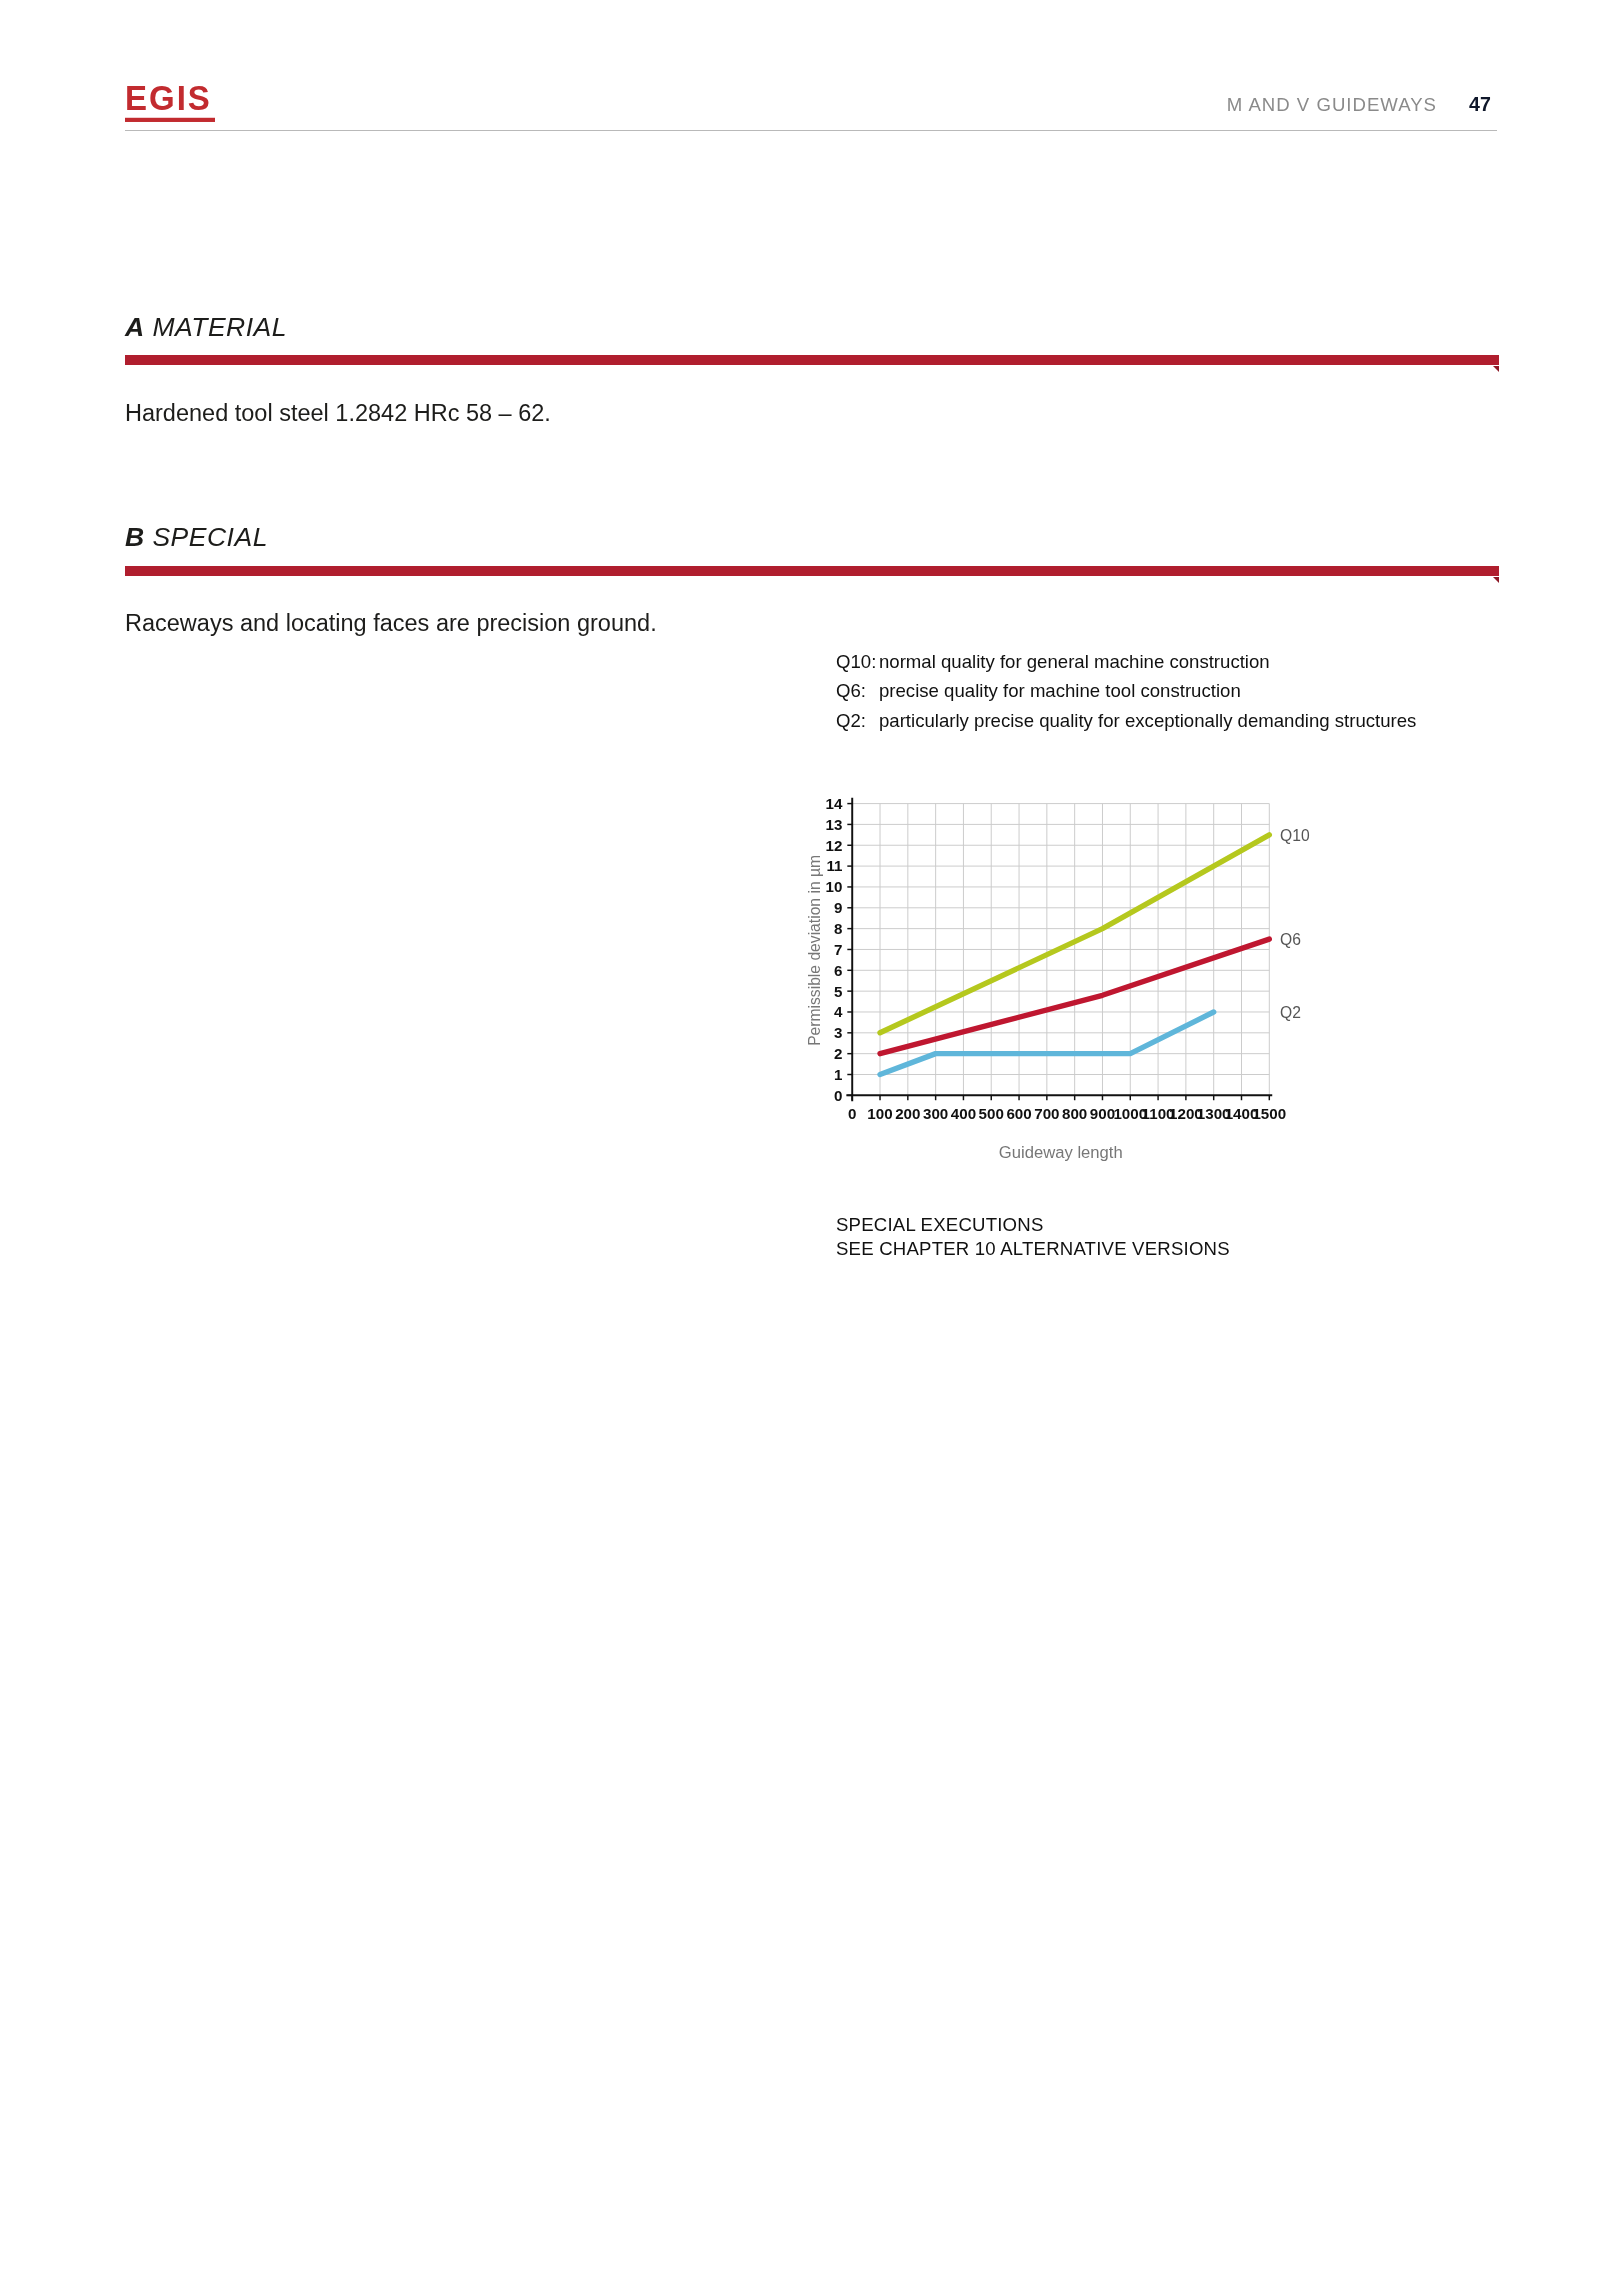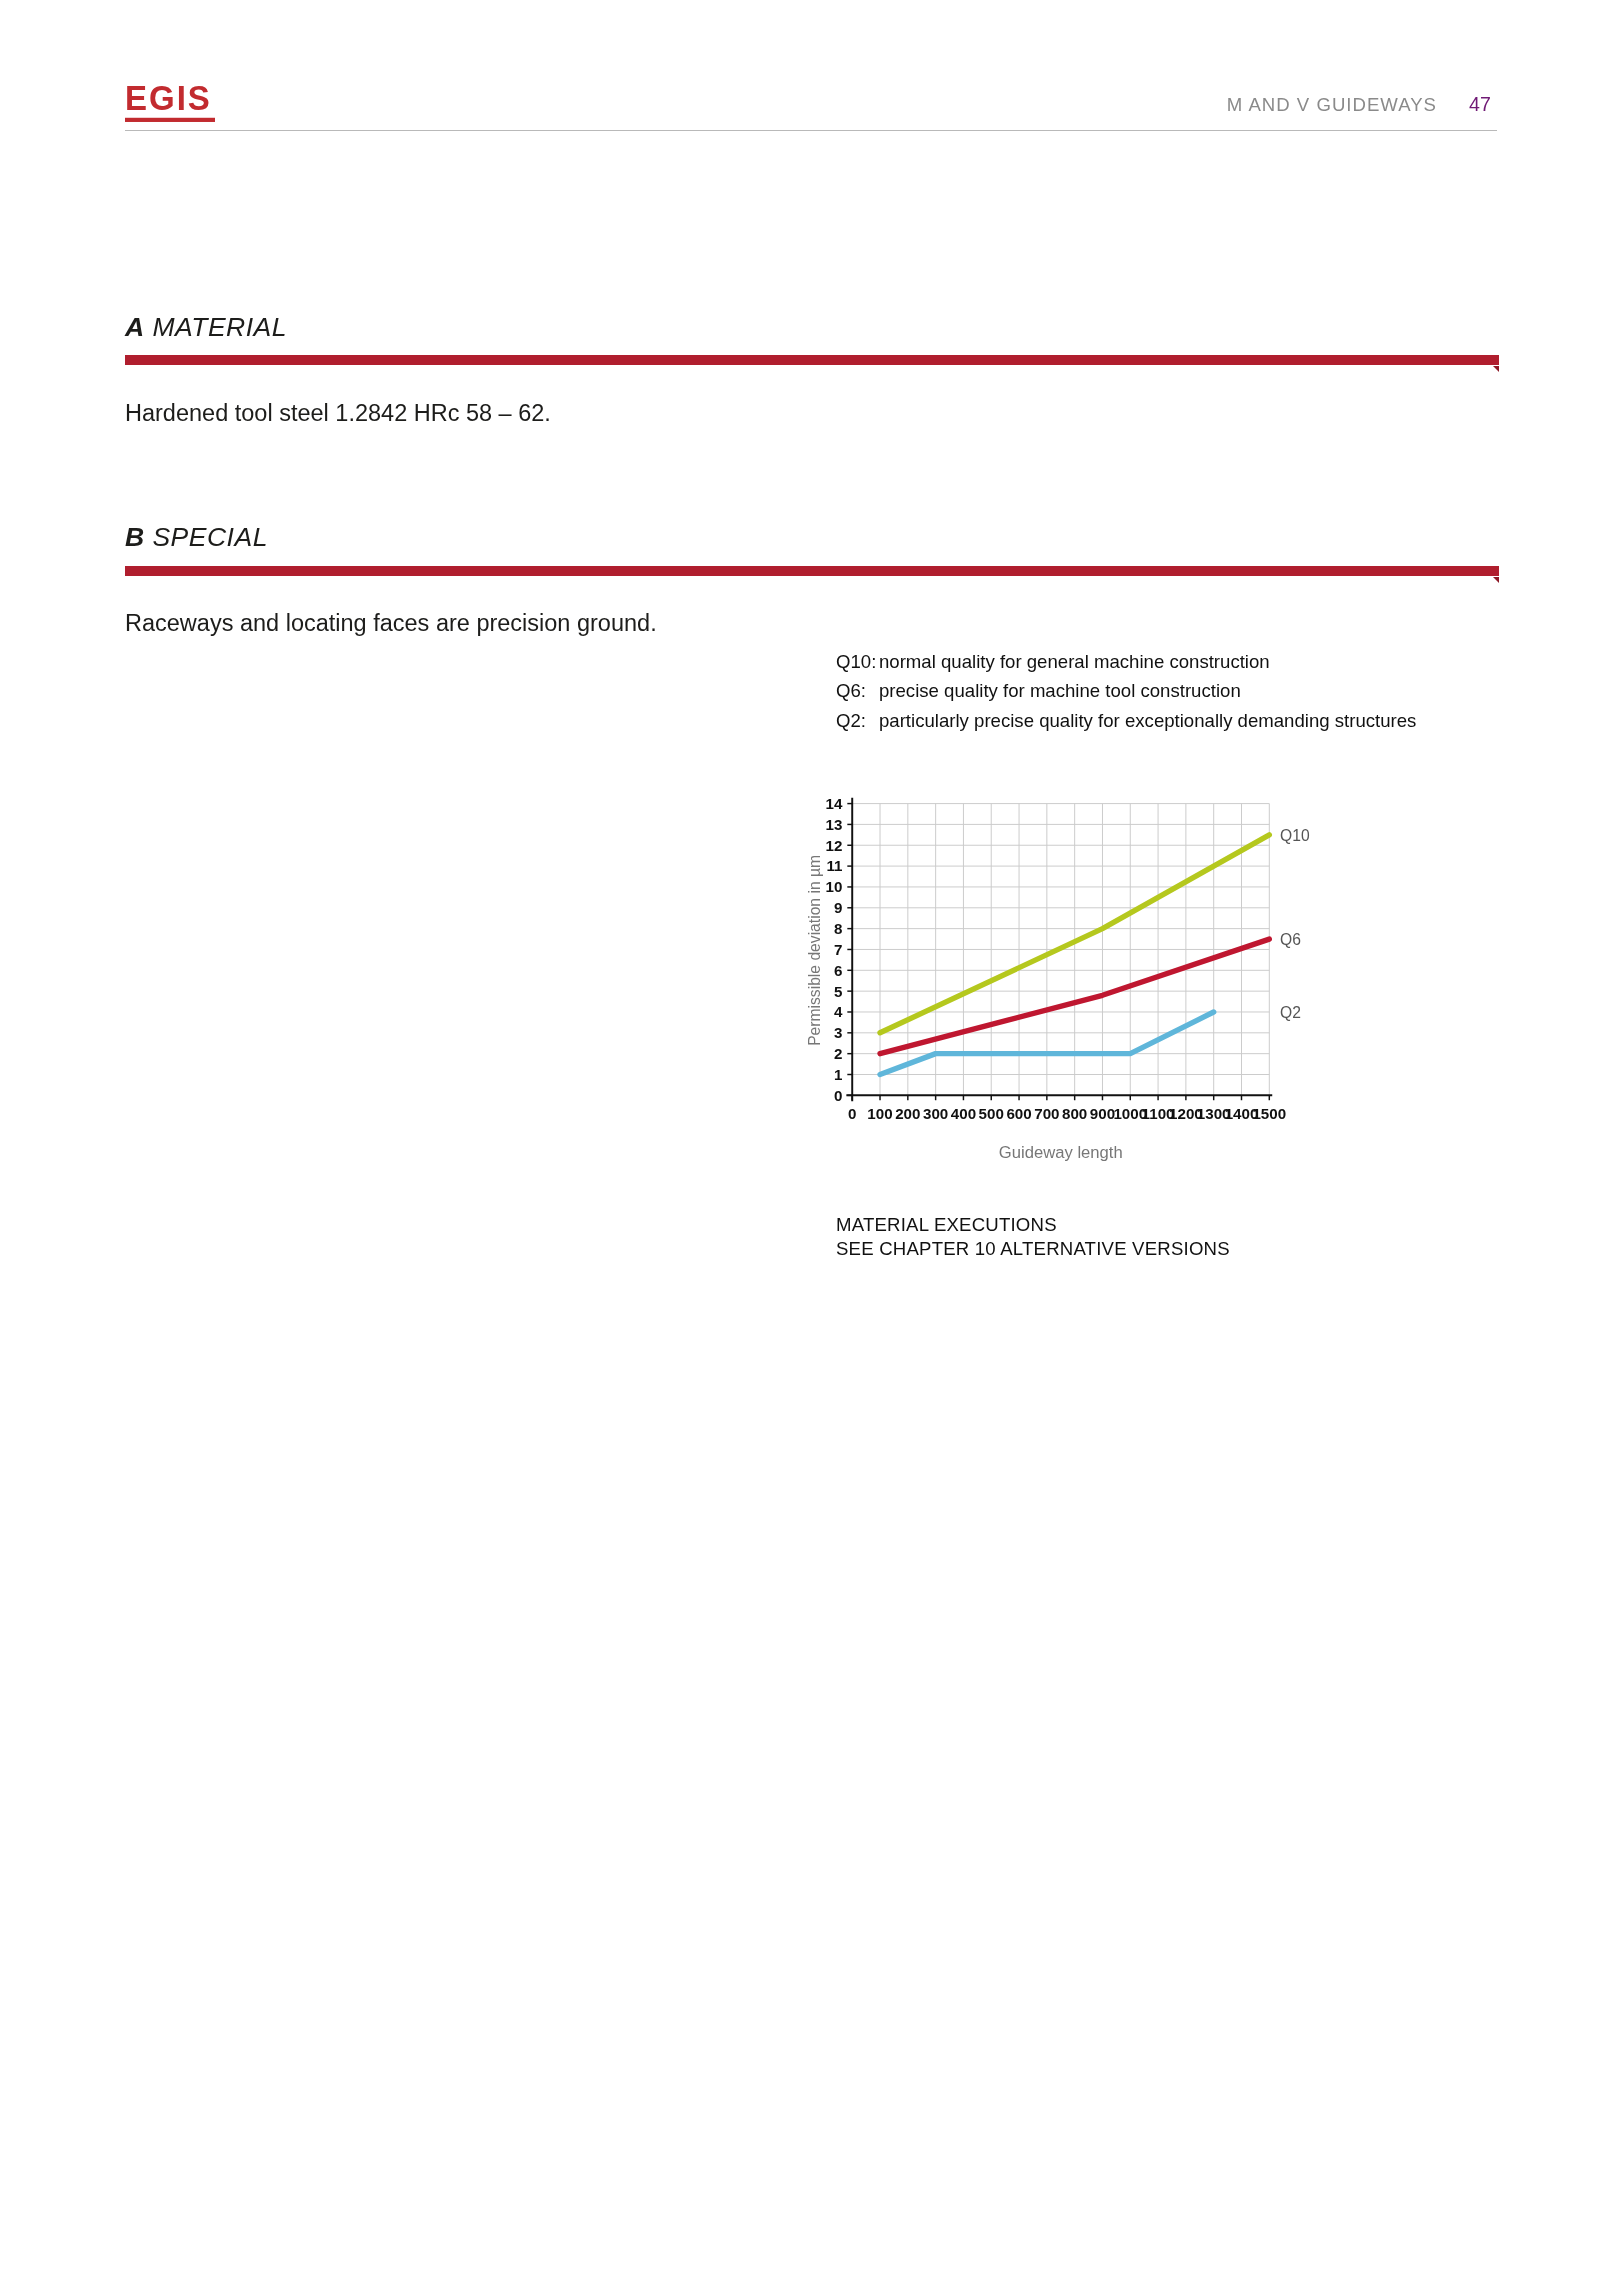--- a/index.html
+++ b/index.html
@@ -11,21 +11,21 @@
   .logo{
     position:absolute;left:125px;top:82px;
     font-weight:800;font-size:33px;letter-spacing:2px;color:#c22b2f;
     border-bottom:4.9px solid #c22b2f;padding:0 2.9px 2px 0;line-height:1;
     transform:scaleY(1.05);
   }
   .header-title{
     position:absolute;top:94px;left:1129px;width:308px;text-align:right;
     font-size:18.6px;color:#8a8a8a;letter-spacing:1px;
   }
-  .page-num{position:absolute;top:93px;left:1469px;font-size:19.6px;font-weight:400;color:#701a75;}
+  .page-num{position:absolute;top:93px;left:1469px;font-size:19.6px;font-weight:700;color:#0f172a;}
   .header-rule{position:absolute;left:125px;top:130px;width:1372px;height:1px;background:#b9b9b9;}
 
   
   .sec-head{position:absolute;left:125px;font-size:26.5px;color:#1d1d1b;letter-spacing:0.5px;font-style:italic;}
   .sec-head .letter{font-weight:700;margin-right:7.8px;}
   .sec-rule{position:absolute;left:125px;width:1374px;height:9.8px;background:#b01e2e;}
   .sec-rule .notch{
     position:absolute;right:0;bottom:-6.9px;width:0;height:0;
     border-top:6.9px solid #8e1826;border-left:6.9px solid transparent;
   }
@@ -195,18 +195,18 @@
         <g>
           <polyline points="77.4,296.7 134.2,275.4 333.0,275.4 418.2,232.9" fill="none" stroke="#5fb6da" stroke-width="5.5" stroke-linejoin="round" stroke-linecap="round"></polyline>
           <text x="486" y="238.85714285714286" font-family="&quot;Liberation Sans&quot;, sans-serif" font-size="16" fill="#555555">Q2</text>
         </g>
         <text x="16" y="170" transform="rotate(-90 16 170)" text-anchor="middle" font-family="&quot;Liberation Sans&quot;, sans-serif" font-size="16" fill="#777777">Permissible deviation in µm</text>
         <text x="262" y="382" text-anchor="middle" font-family="&quot;Liberation Sans&quot;, sans-serif" font-size="17" fill="#777777">Guideway length</text>
       </svg>
   </div>
 
   <div class="note">
-    <div>MATERIAL EXECUTIONS</div>
+    <div>SPECIAL EXECUTIONS</div>
     <div>SEE CHAPTER 10 ALTERNATIVE VERSIONS</div>
   </div>
 
 </div>
 
 
 </body></html>

